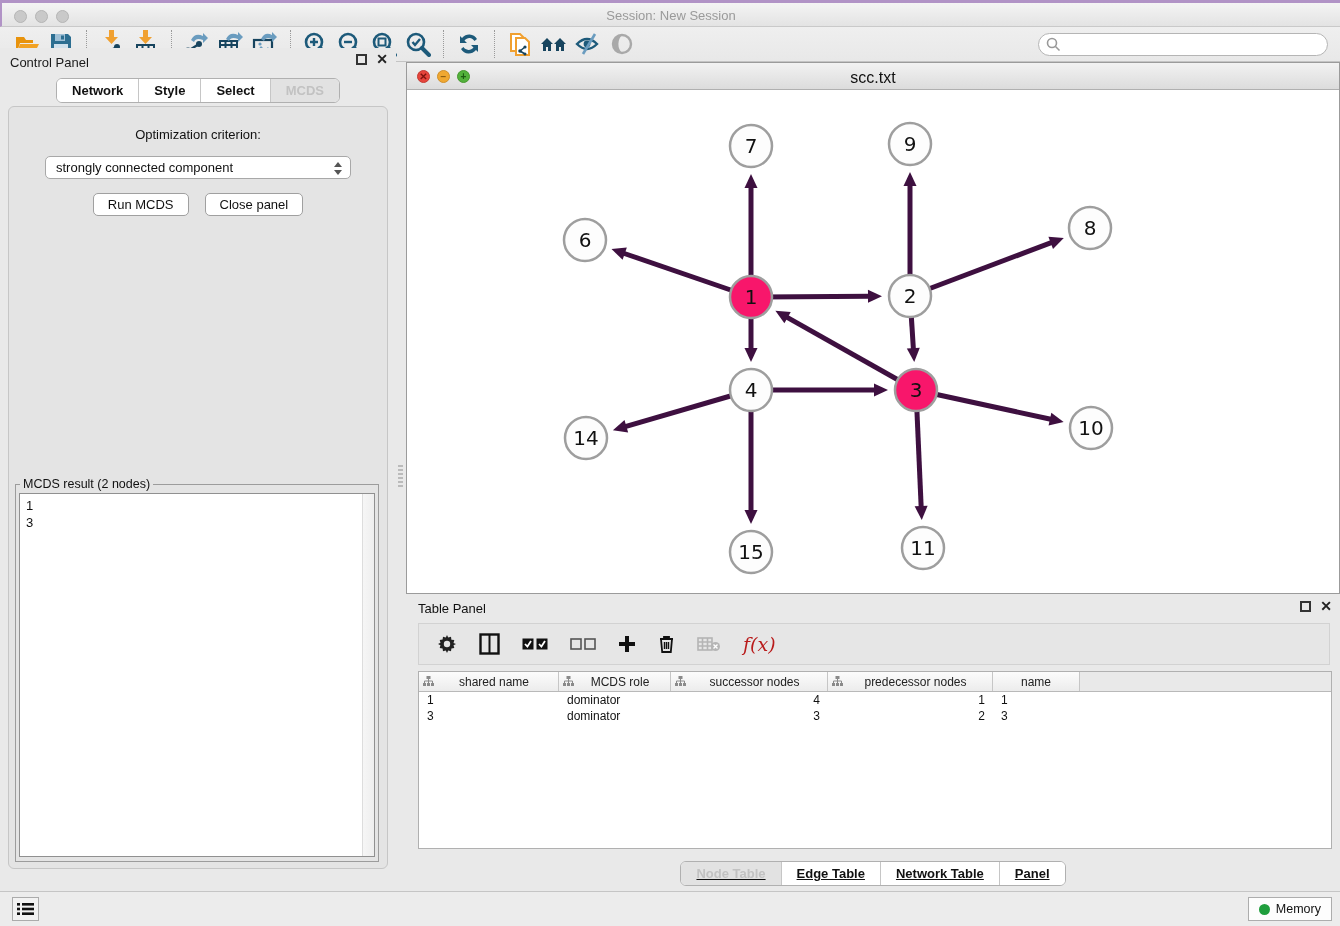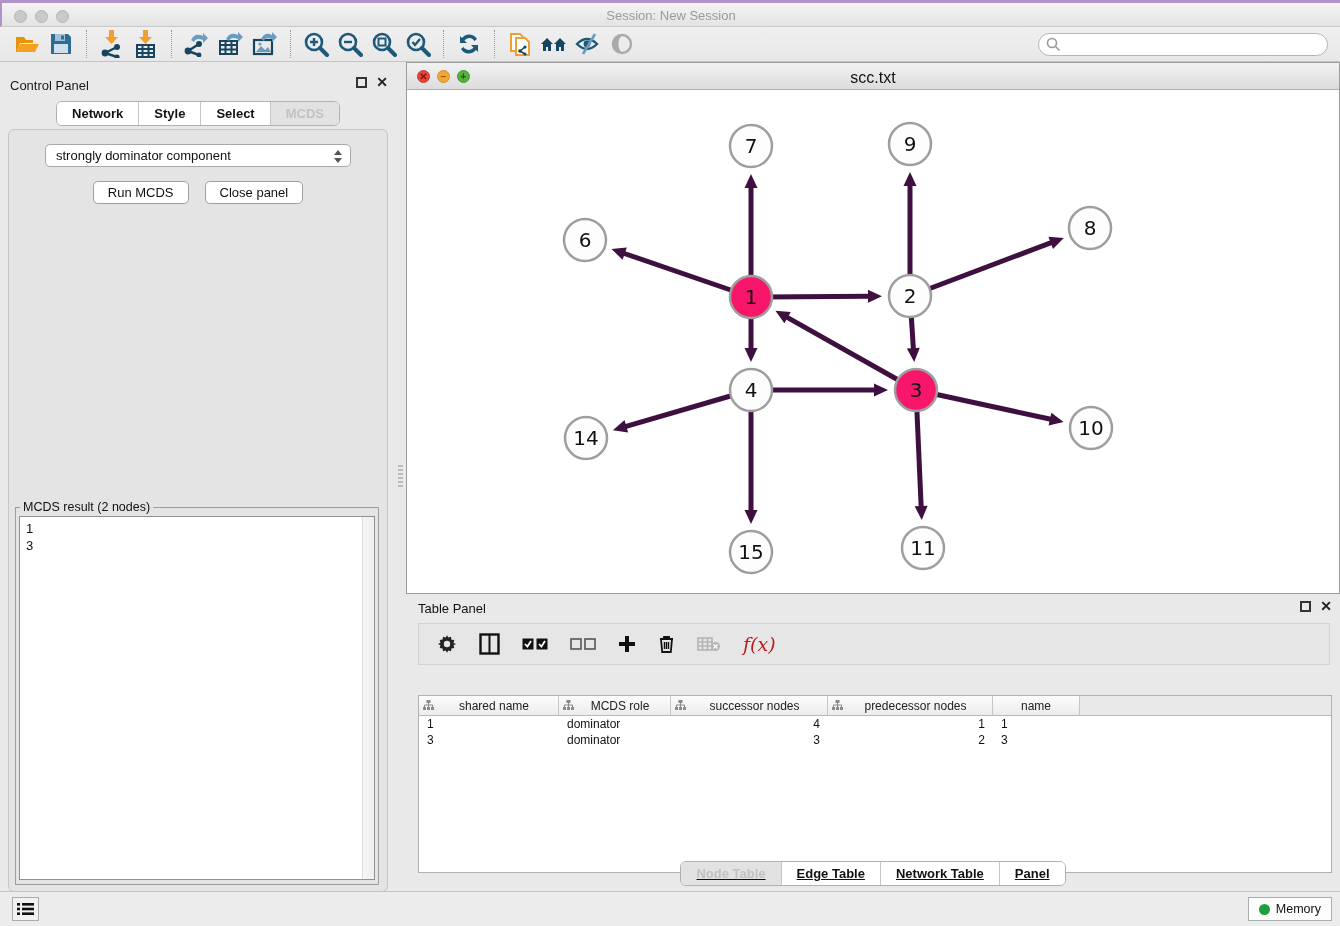--- a/index.html
+++ b/index.html
@@ -36,21 +36,21 @@
   .tb-btn { width:34px; height:30px; display:flex; align-items:center; justify-content:center; }
   .tb-sep { width:1px; height:28px; border-left:1px dotted #9a9a9a; margin:0 8px; }
   .search-wrap { position:absolute; right:12px; top:6px; }
   .search-input {
     width:290px; height:23px; border:1px solid #b5b5b5; border-radius:12px;
     background:#fff; padding:0 8px 0 26px; font-size:12px; outline:none;
     font-family:"Liberation Sans", sans-serif;
   }
   .search-icon-box { position:absolute; left:8px; top:4px; }
   
-  .control-panel { position:absolute; left:0; top:71px; width:396px; height:829px; background:#e9e9e9; }
+  .control-panel { position:absolute; left:0; top:48px; width:396px; height:829px; background:#e9e9e9; }
   .cp-header { position:relative; height:26px; }
   .cp-title { position:absolute; left:10px; top:7px; font-size:13px; color:#1a1a1a; }
   .win-btns { position:absolute; right:8px; top:6px; display:flex; gap:9px; align-items:center; }
   .float-btn { width:11px; height:11px; border:2px solid #333; background:transparent; }
   .close-btn { font-size:14px; font-weight:bold; color:#222; line-height:11px; }
   .cp-tabs { display:flex; justify-content:center; margin-top:4px; position:relative; z-index:2; }
   .seg-group { display:inline-flex; border:1px solid #b0b0b0; border-radius:6px; overflow:hidden; background:#fff; }
   .seg-tab { padding:4px 15px; font-size:13px; font-weight:bold; background:#fff; color:#111; border-right:1px solid #c6c6c6; }
   .seg-tab:last-child { border-right:none; }
   .seg-tab.pressed { background:#e2e2e2; color:#c2c2c2; }
@@ -113,21 +113,21 @@
   .tp-title { position:absolute; left:12px; top:6px; font-size:13px; }
   .tp-toolbar {
     position:absolute; left:12px; right:10px; top:28px; height:42px;
     background:#e6e6e6; border:1px solid #d2d2d2;
     display:flex; align-items:center; gap:22px; padding-left:18px;
   }
   .tp-icon { display:flex; align-items:center; justify-content:center; }
   .fx { font-family:"DejaVu Serif", serif; font-style:italic; font-size:19px; color:#b91c1c; }
   .tbl-wrap {
     position:absolute; left:12px; right:8px; top:76px; height:178px;
-    background:#fff; border:1px solid #b0b0b0; overflow:hidden;margin-top:24px;
+    background:#fff; border:1px solid #b0b0b0; overflow:hidden;
   }
   .tbl-head { display:flex; height:20px; border-bottom:1px solid #b9b9b9; }
   .th-cell {
     background:linear-gradient(#fcfcfc,#ececec);
     border-right:1px solid #c6c6c6;
     display:flex; align-items:center; font-size:12px; color:#222;
     padding:0 4px; position:relative;
   }
   .th-cell .th-label { flex:1; text-align:center; }
   .th-fill { flex:1; background:#e9e9e9; }
@@ -314,22 +314,23 @@
   </div>
   <div class="cp-tabs" id="ctl-tabs">
       <div class="seg-group">
         <div class="seg-tab">Network</div>
         <div class="seg-tab">Style</div>
         <div class="seg-tab">Select</div>
         <div class="seg-tab pressed">MCDS</div>
       </div>
     </div>
   <div class="cp-body">
+    <div class="opt-label">Optimization criterion:</div>
     <div class="opt-select">
-      <span>strongly dominator component</span>
+      <span>strongly connected component</span>
       <span class="opt-chevrons">
         <svg width="10" height="15" viewBox="0 0 10 15">
             <path d="M5 1 L9 6 H1 z" fill="#555"></path>
             <path d="M5 14 L1 9 H9 z" fill="#555"></path>
           </svg>
       </span>
     </div>
     <div class="cp-buttons">
       <button class="cp-btn">Run MCDS</button>
       <button class="cp-btn">Close panel</button>

